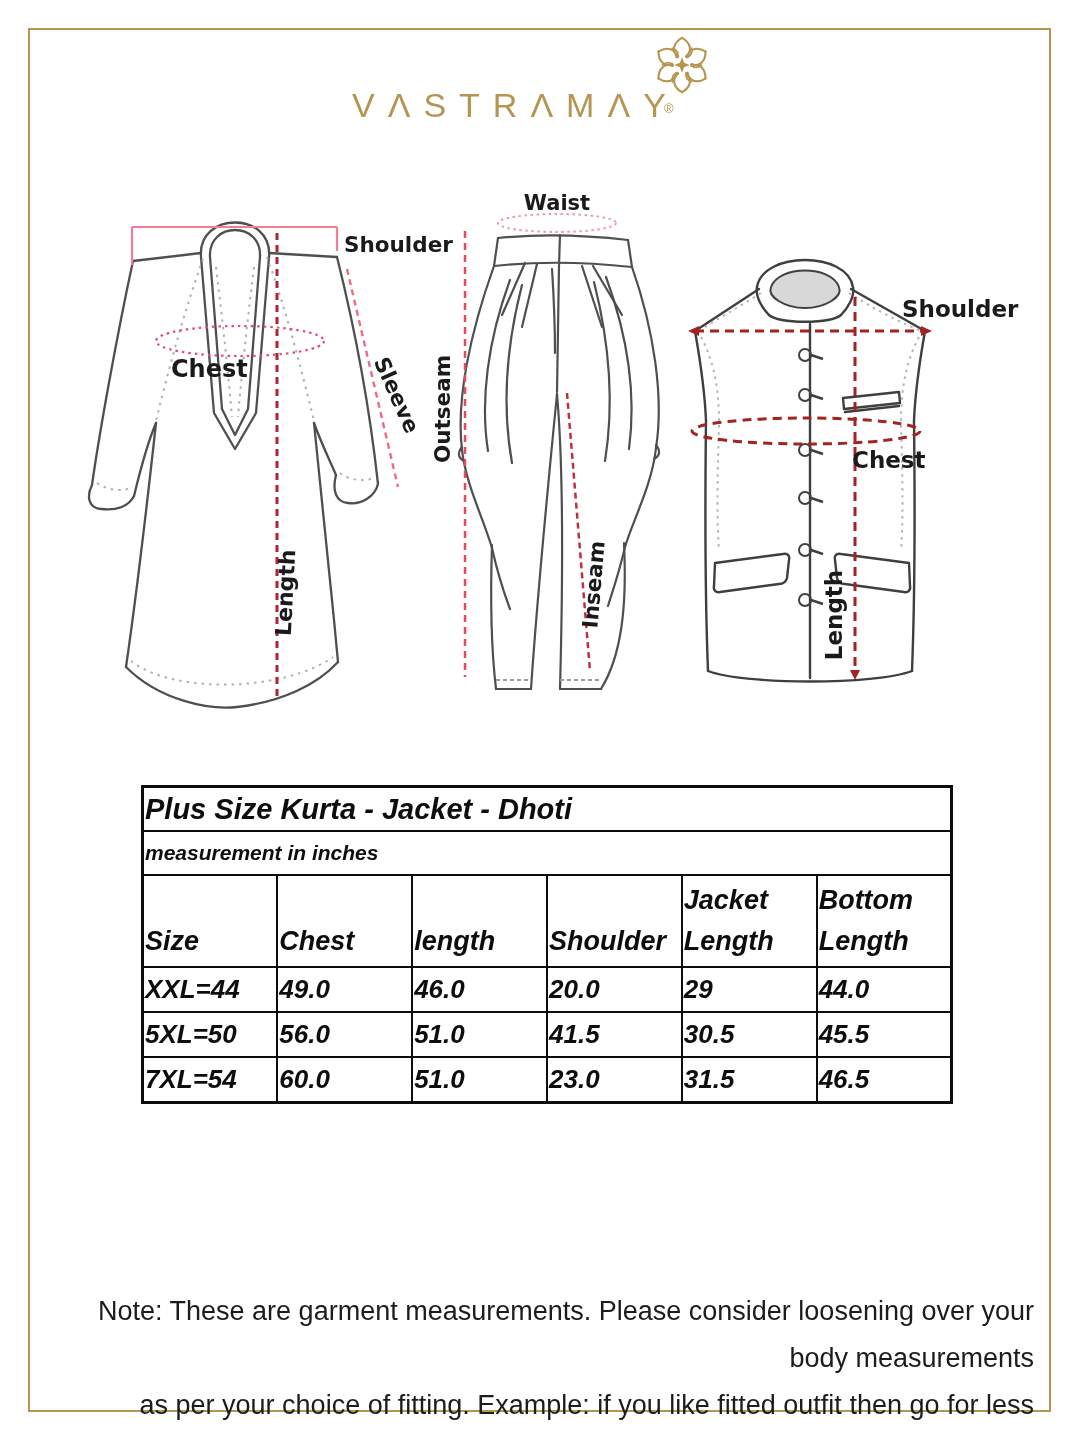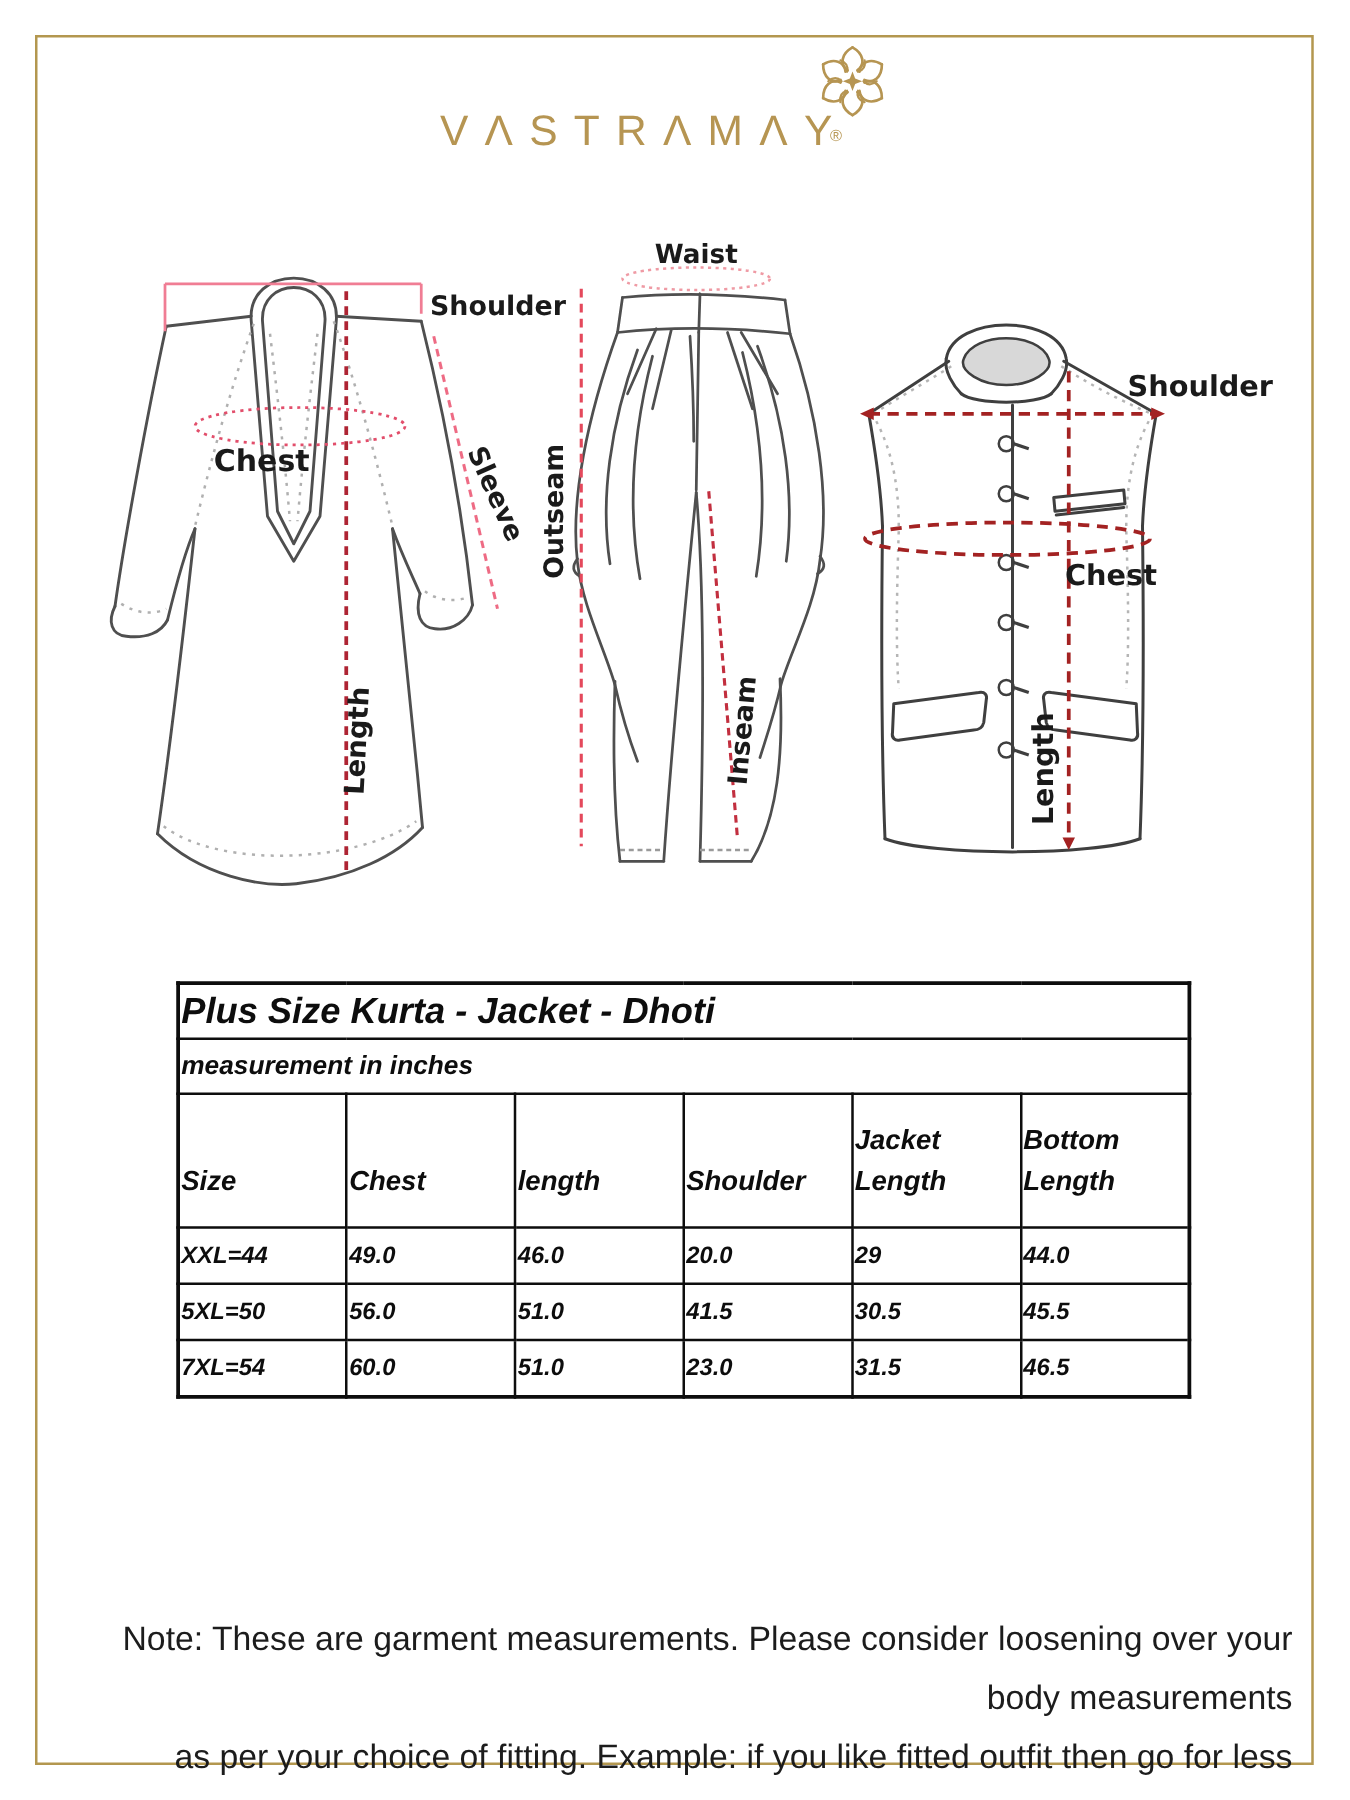--- a/index.html
+++ b/index.html
@@ -30,22 +30,22 @@
     border-collapse:collapse;table-layout:fixed;
     border:3px solid #0d0d0d;
   }
   table.size-table td{
     border:2px solid #0d0d0d;text-align:left;color:#0d0d0d;
     font-family:"Liberation Sans", sans-serif;
     font-style:italic;
   }
   td.t-title{height:40px;font-size:29px;font-weight:700;}
   td.t-sub{height:40px;font-size:21px;font-weight:700;}
-  td.t-head{height:84px;font-size:22px;font-weight:700;vertical-align:bottom;padding-bottom:20px;line-height:1.5;}
-  td.t-cell{height:41px;font-size:19px;font-weight:700;}
+  td.t-head{height:84px;font-size:27px;font-weight:700;vertical-align:bottom;padding-bottom:5px;line-height:1.5;}
+  td.t-cell{height:41px;font-size:26px;font-weight:700;}
   
   .note{
     position:absolute;left:40px;right:46px;top:1288px;
     text-align:right;font-size:27px;line-height:47px;color:#1c1c1c;
     font-family:"Liberation Sans", sans-serif;
   }
 </style>
 </head>
 <body>
 

